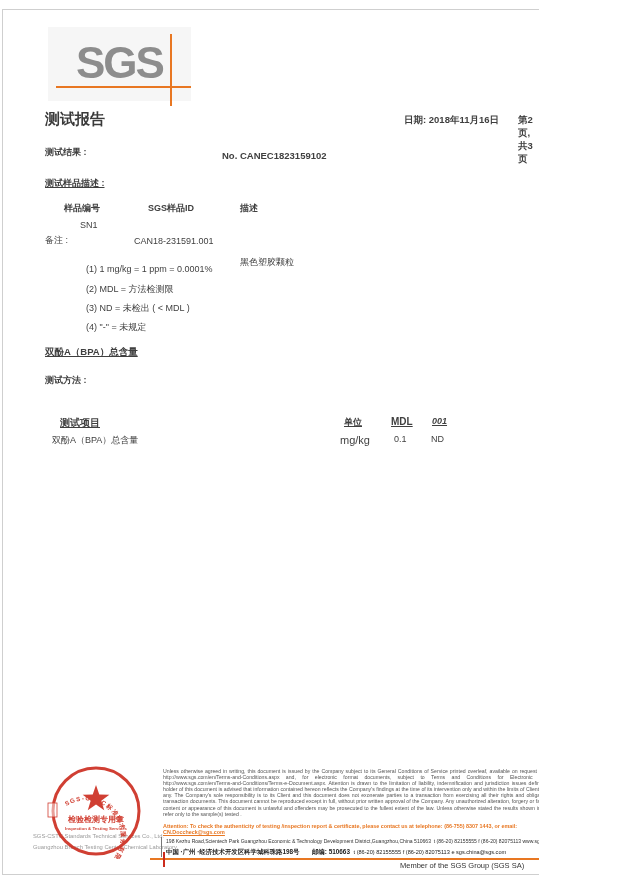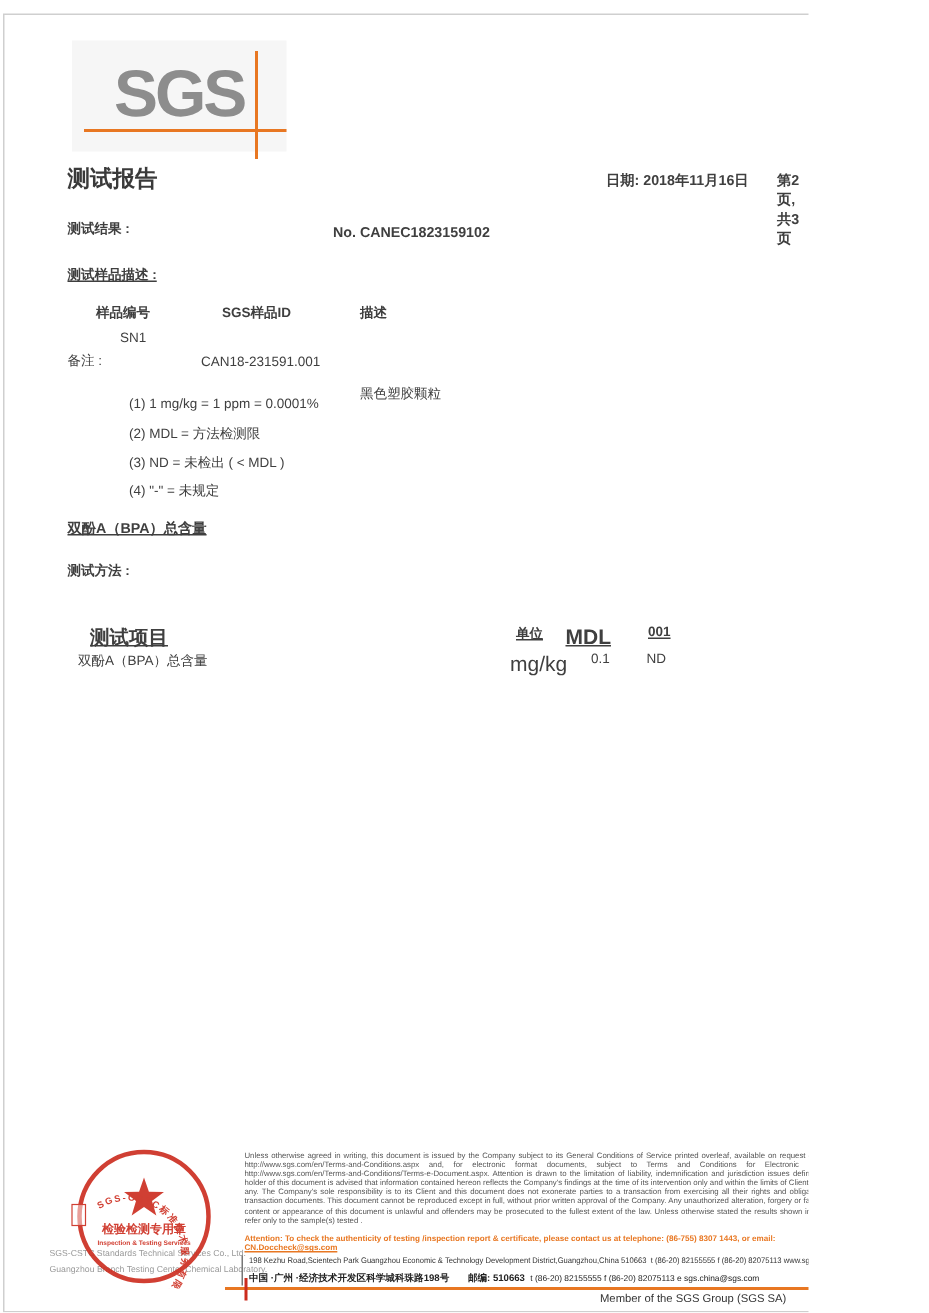--- a/index.html
+++ b/index.html
@@ -30,26 +30,26 @@
   .st-col3{position:absolute;left:240px;top:220px;font-size:9px;margin-top:36px;}
 
   .notes-label{position:absolute;left:45px;top:234px;font-size:9px;font-weight:normal;text-align:center;}
   .note{position:absolute;left:86px;font-size:9px;}
   .note1{top:264px}.note2{top:283px}.note3{top:302px}.note4{top:321px}
 
   .bpa-heading{position:absolute;left:45px;top:346px;font-size:9.5px;font-weight:bold;text-decoration:underline;}
   .method-label{position:absolute;left:45px;top:374px;font-size:9px;font-weight:bold;}
   .method-text{position:absolute;left:118px;top:374px;width:470px;font-size:9px;line-height:18px;text-align:justify;}
 
-  .rt-item-h{position:absolute;left:60px;top:416px;font-size:13px;font-weight:bold;text-decoration:underline;font-family:Liberation Mono, monospace;}
+  .rt-item-h{position:absolute;left:60px;top:416px;font-size:10px;font-weight:bold;text-decoration:underline;font-family:Liberation Mono, monospace;}
   .rt-unit-h{position:absolute;left:344px;top:416px;font-size:9px;font-weight:bold;text-decoration:underline;}
-  .rt-mdl-h{position:absolute;left:377px;top:416px;font-size:14px;font-weight:bold;text-decoration:underline;}
-  .rt-s1-h{position:absolute;left:432px;top:416px;font-size:9px;font-weight:bold;text-decoration:underline;}
+  .rt-mdl-h{position:absolute;left:391px;top:416px;font-size:10px;font-weight:bold;text-decoration:underline;}
+  .rt-s1-h{position:absolute;left:432px;top:416px;font-size:9px;font-weight:bold;font-style:italic;text-decoration:underline;}
   .rt-item{position:absolute;left:52px;top:434px;font-size:9px;}
-  .rt-unit{position:absolute;left:340px;top:434px;font-size:14px;}
+  .rt-unit{position:absolute;left:340px;top:434px;font-size:11px;}
   .rt-mdl{position:absolute;left:394px;top:434px;font-size:9px;}
   .rt-s1{position:absolute;left:431px;top:434px;font-size:9px;}
 
   
   .company-l1{position:absolute;left:33px;top:833px;font-size:5.8px;color:#9a9a9a;white-space:nowrap;}
   .company-l2{position:absolute;left:33px;top:844px;font-size:5.8px;color:#9a9a9a;white-space:nowrap;}
 
   .stamp{position:absolute;left:38px;top:763px;width:116px;height:96px;opacity:0.9;}
 
   .disclaimer{position:absolute;left:163px;top:768px;width:413px;font-size:5.2px;line-height:6.1px;

